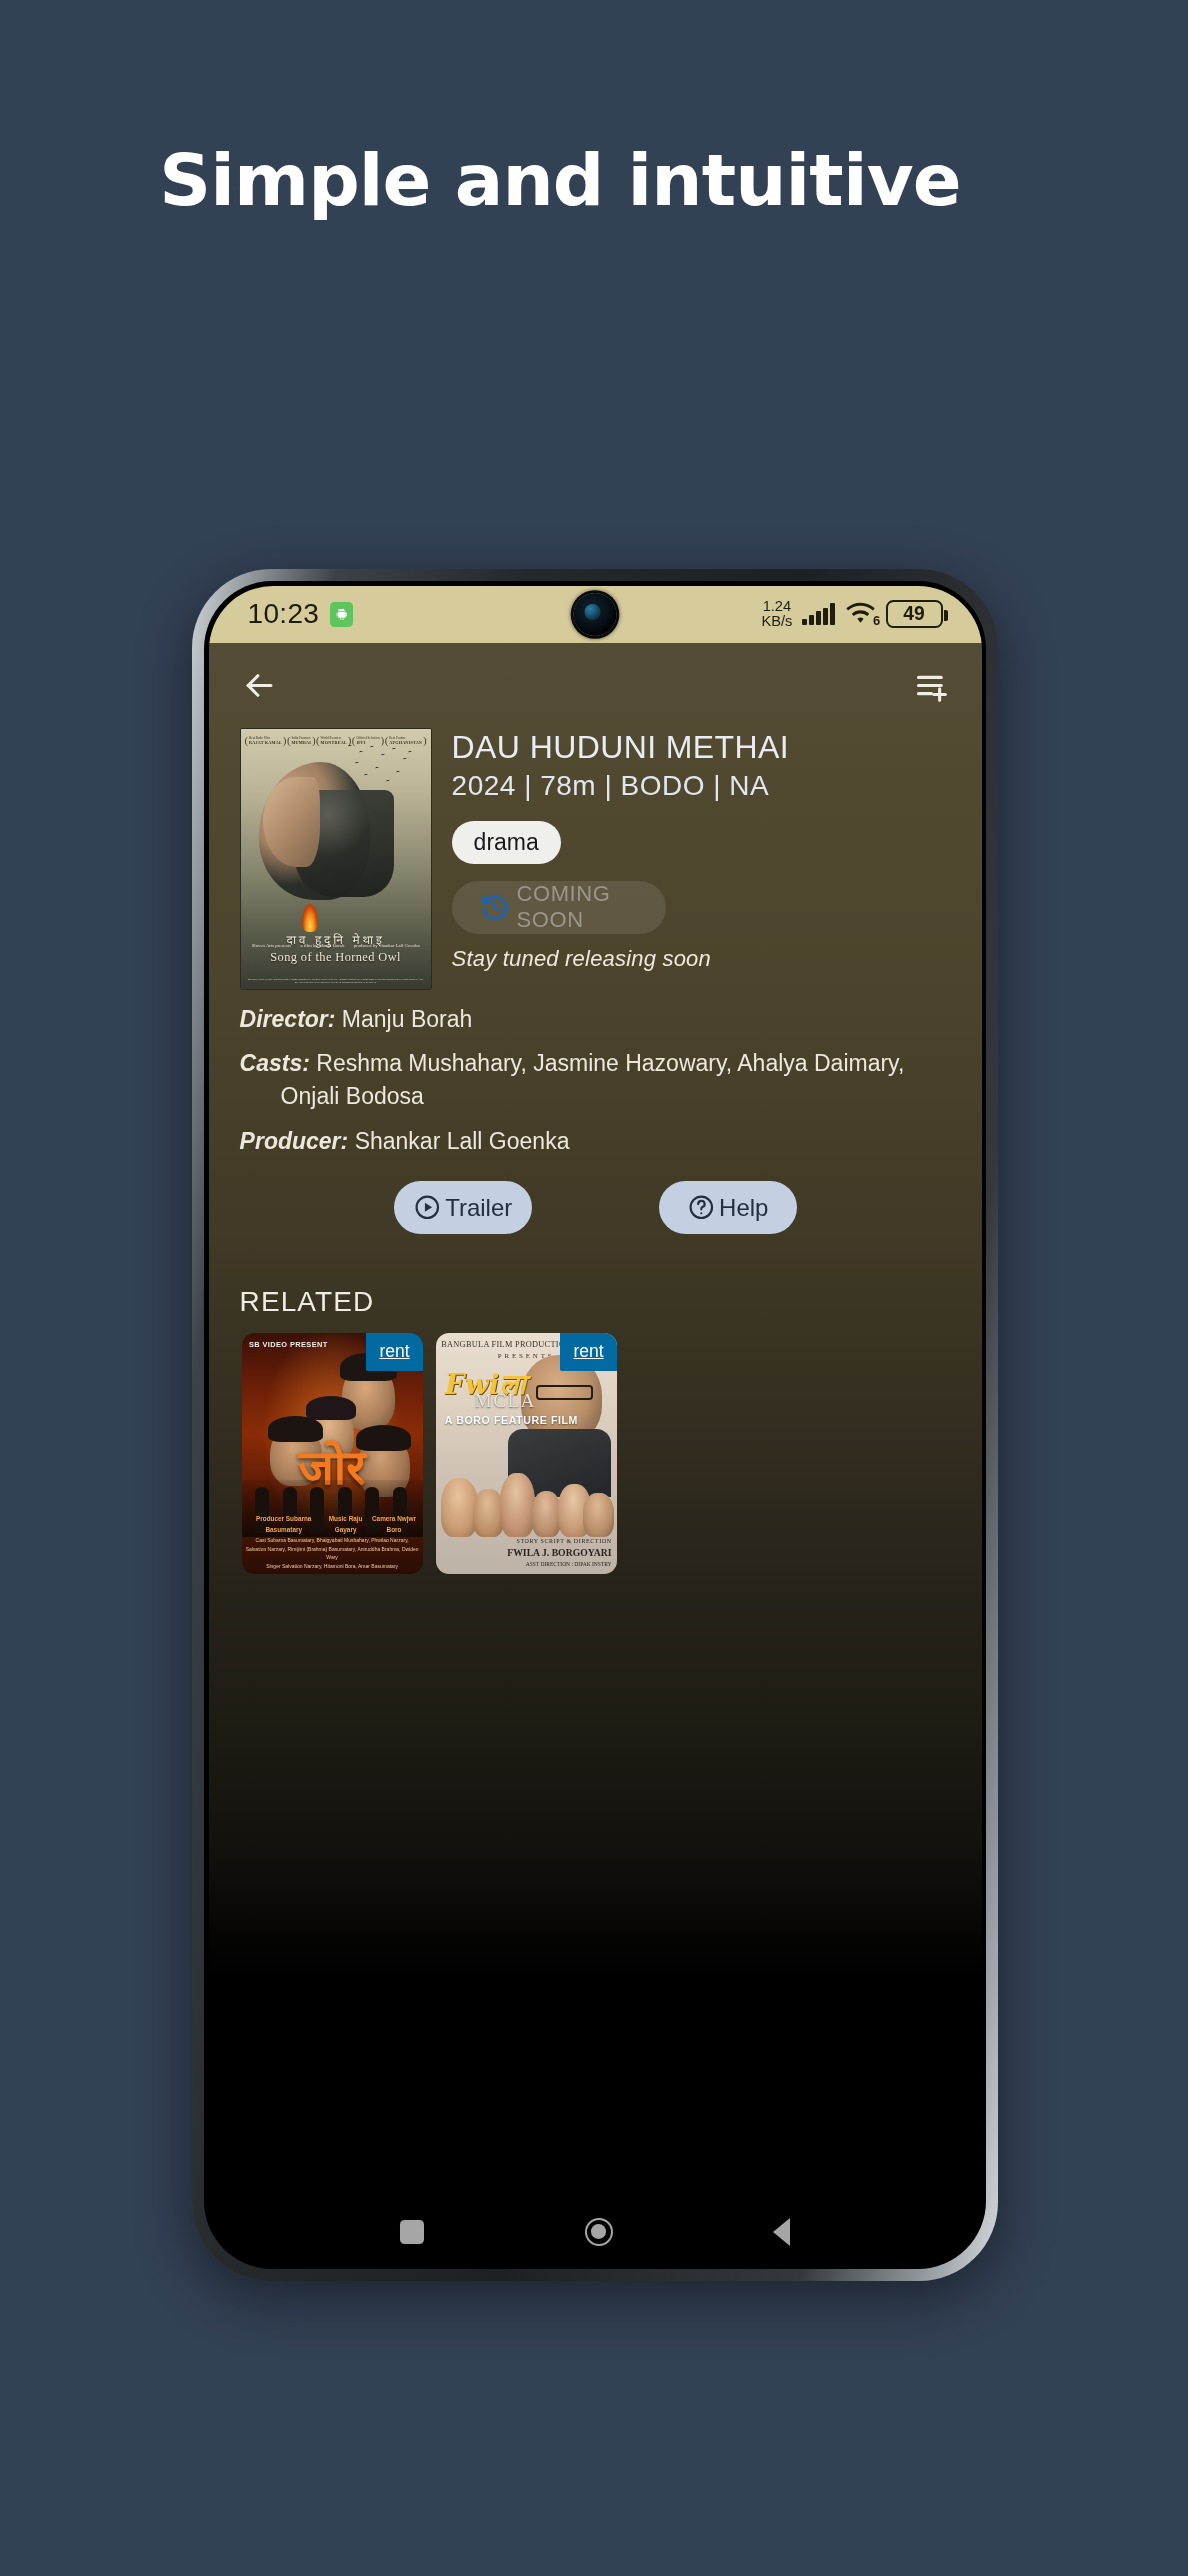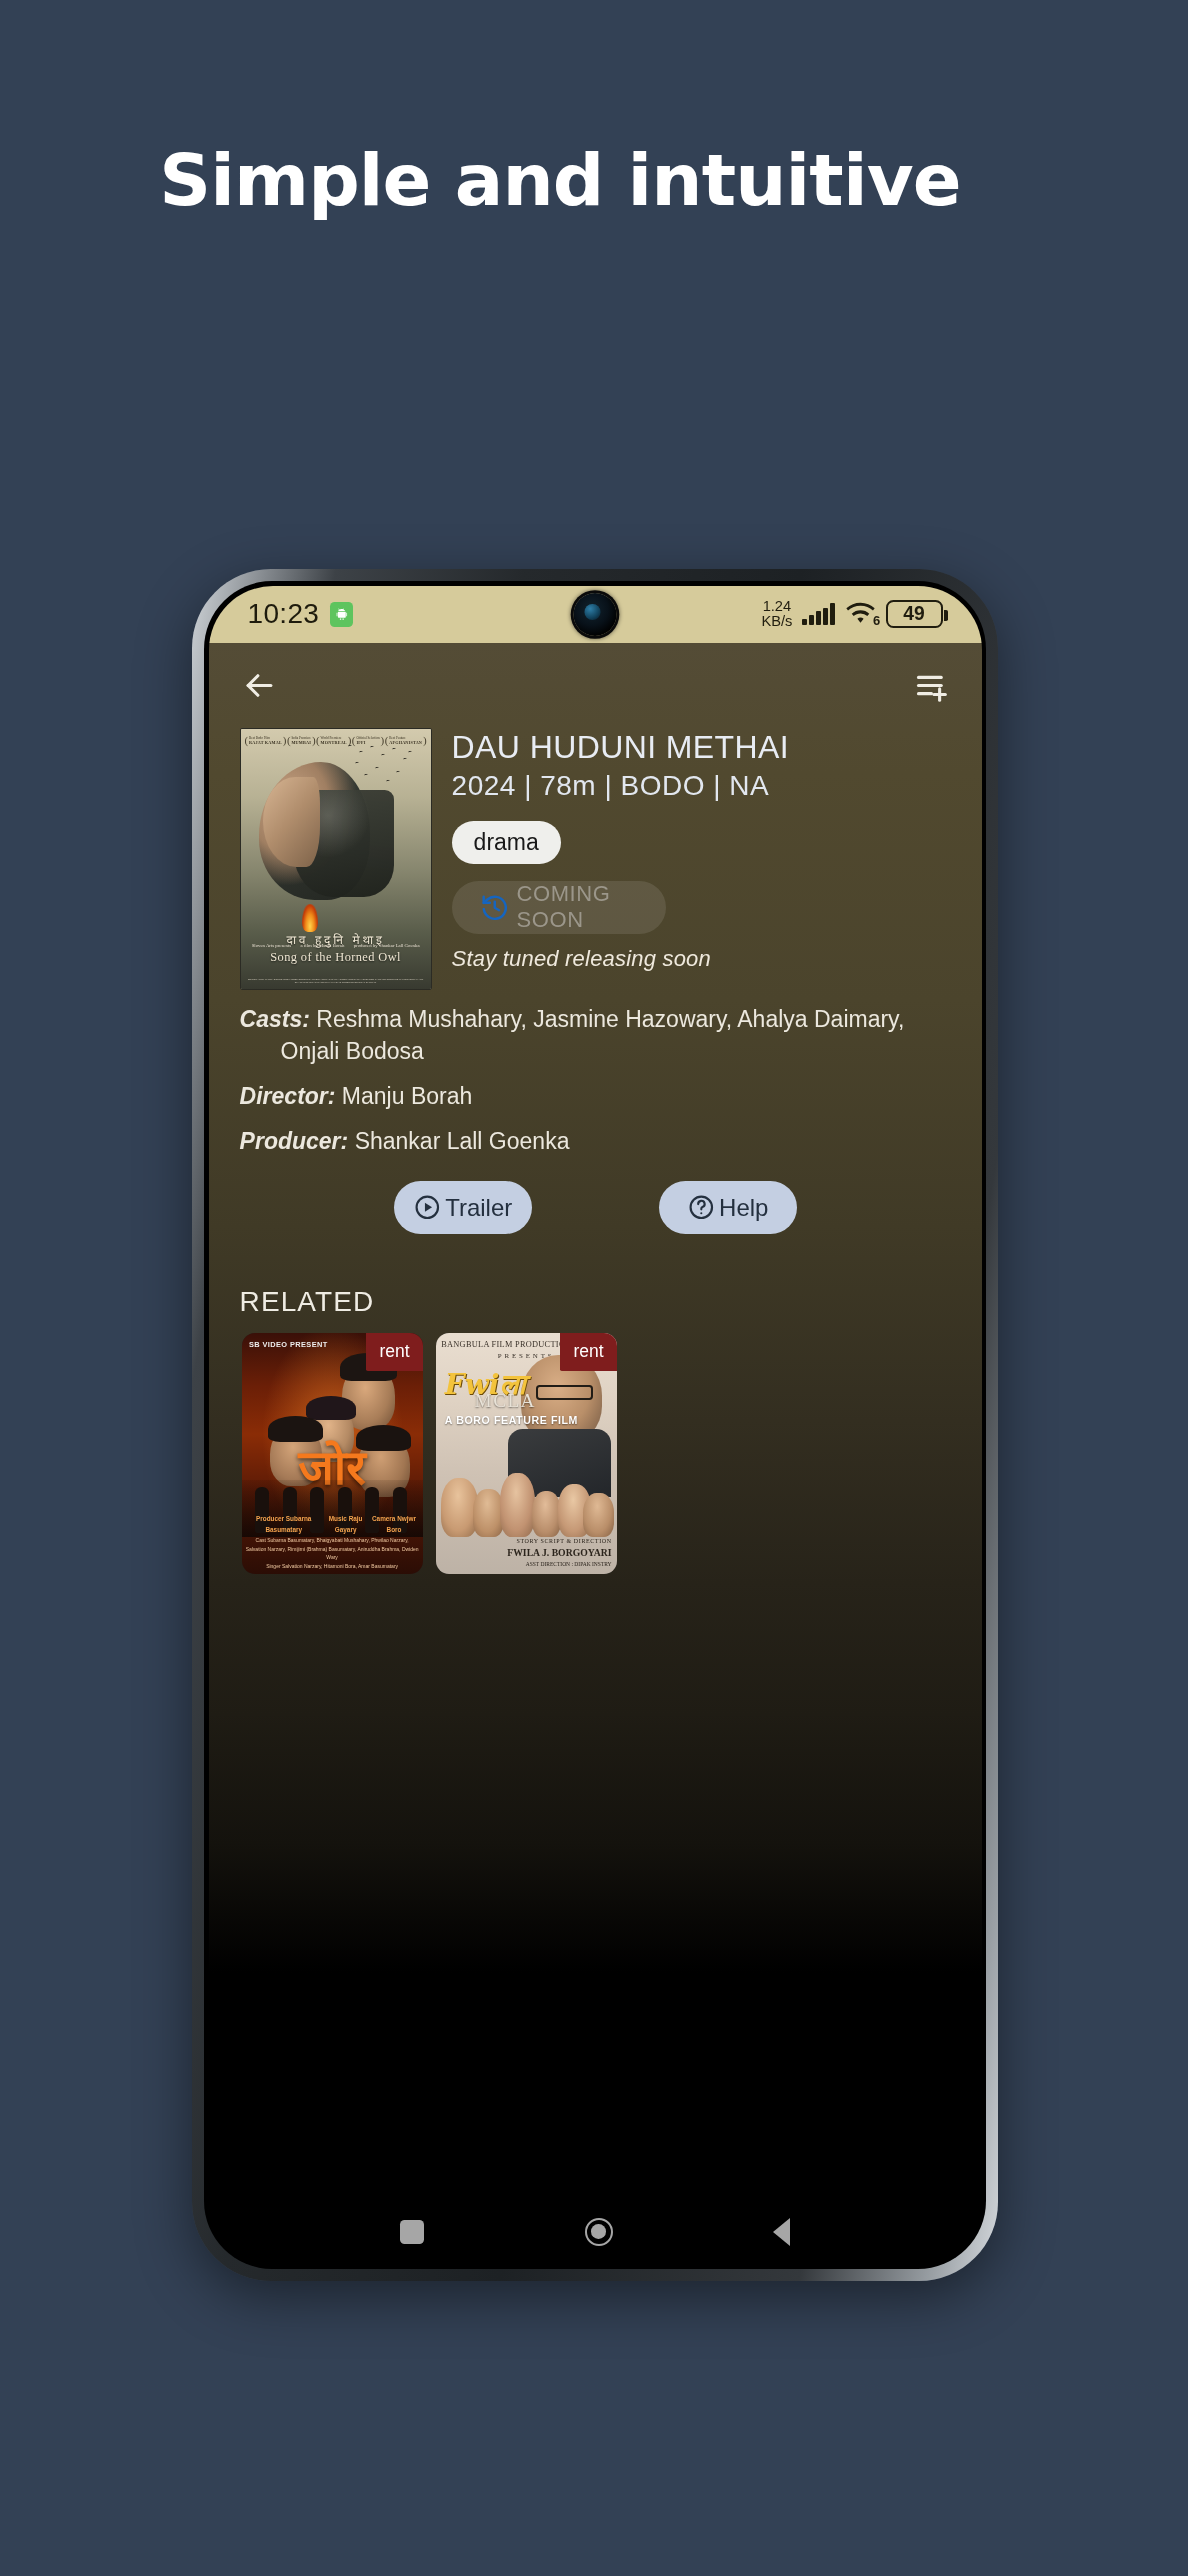--- a/index.html
+++ b/index.html
@@ -247,22 +247,22 @@
   .relhdr{ margin:52px 0 0 31px; font-size:28px; color:#efece3; letter-spacing:1.1px; }
   .relrow{ display:flex; gap:13px; padding:14.7px 0 0 33px; }
   .relcard{
     width:181px; height:241px; flex:0 0 181px;
     border-radius:13px; overflow:hidden; position:relative;
     background:#222;
   }
   .relcard.c3{ width:114px; flex:0 0 114px; border-radius:13px; }
   .rentbadge{
     position:absolute; right:0; top:0;
-    background:#7f1d1d; color:#fff; font-size:17.5px;
-    padding:8.3px 13px; border-radius:0 0 0 1.8px; z-index:4;
+    background:#0369a1; color:#fff; font-size:17.5px;
+    padding:8.3px 13px; border-radius:0 0 0 1.8px; z-index:4;text-decoration:underline;
   }
   
   .p1{ position:absolute; inset:0;
     background:
       radial-gradient(ellipse at 50% 42%, rgba(255,140,40,.55) 0%, transparent 55%),
       linear-gradient(180deg,#3a1008 0%,#6b1f07 22%,#8a2c06 42%,#5b1a06 66%,#2b0d05 100%);
   }
   .p1 .tag{ position:absolute; left:7.4px; top:7.4px; font-size:7.4px; color:#eee; font-weight:700; letter-spacing:0.4px;}
   .p1 .bigtitle{
     position:absolute; left:0; right:0; top:100px; text-align:center;
@@ -480,27 +480,27 @@
                 </span>
                 <span class="lbl">COMING SOON</span>
               </div>
               <div class="staytuned">Stay tuned releasing soon</div>
             </div>
           </div>
 
 
           <div class="crew">
             <div class="row">
+              <span class="k">Director:</span>
+              <span>Manju Borah</span>
+            </div>
+            <div class="row">
               <span class="k">Casts:</span>
               <span>Reshma Mushahary, Jasmine Hazowary, Ahalya Daimary,</span>
               <span class="cont">Onjali Bodosa</span>
-            </div>
-            <div class="row">
-              <span class="k">Director:</span>
-              <span>Manju Borah</span>
             </div>
             <div class="row">
               <span class="k">Producer:</span>
               <span>Shankar Lall Goenka</span>
             </div>
           </div>
 
           <div class="actions">
             <div class="pillbtn">
               <span>

